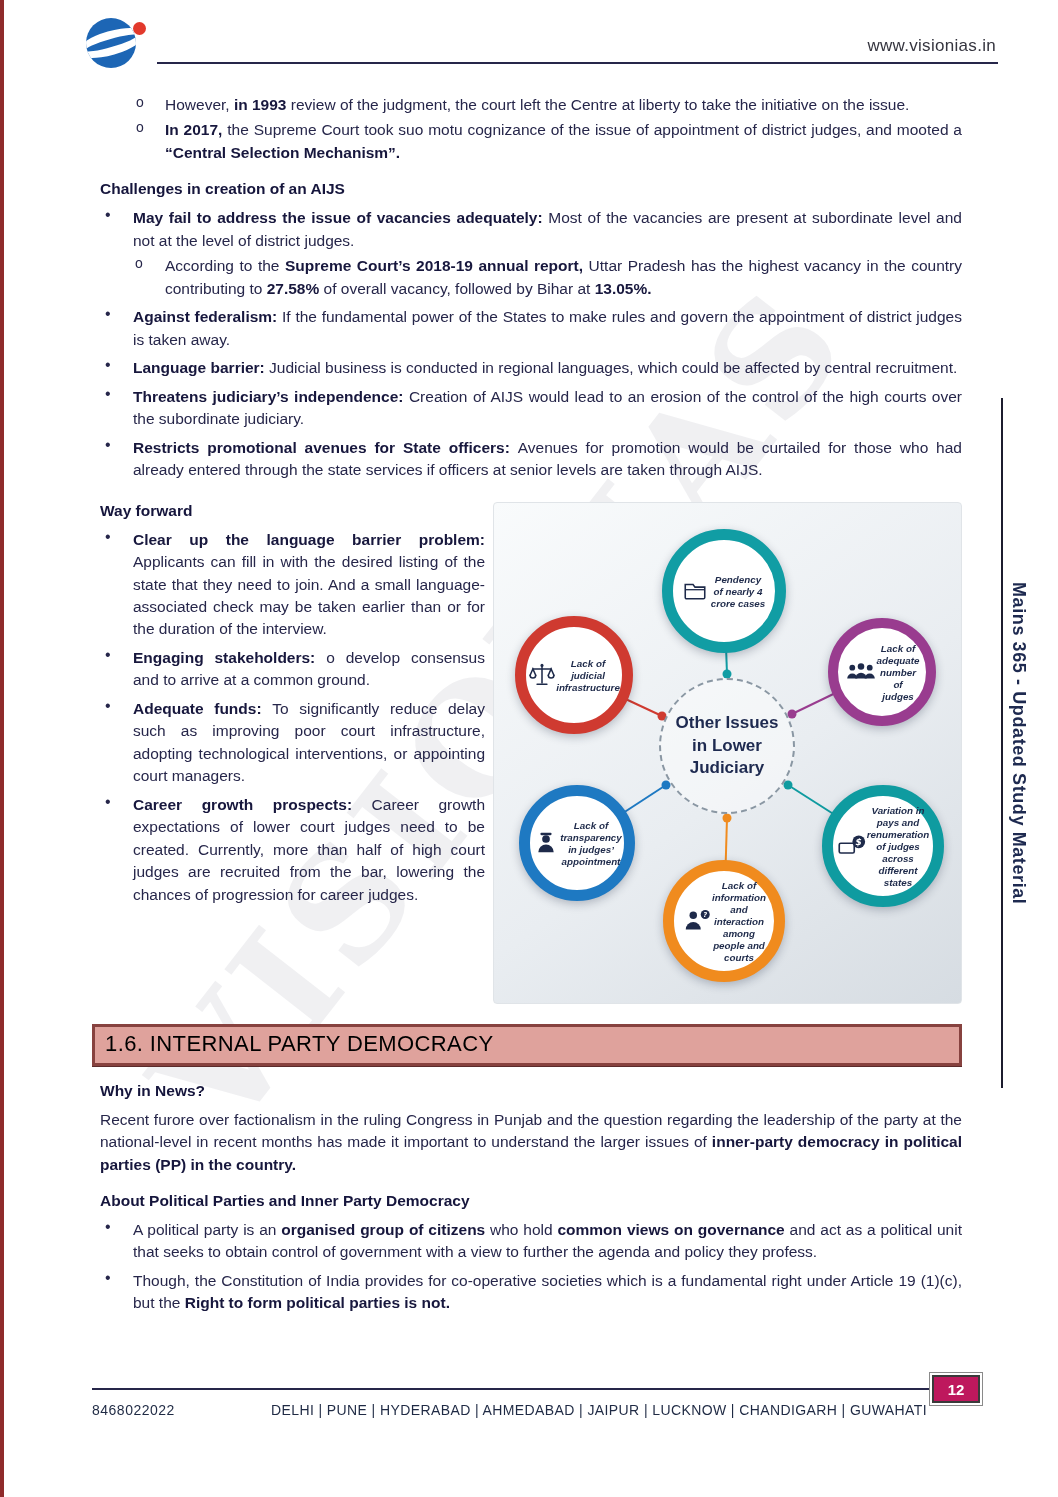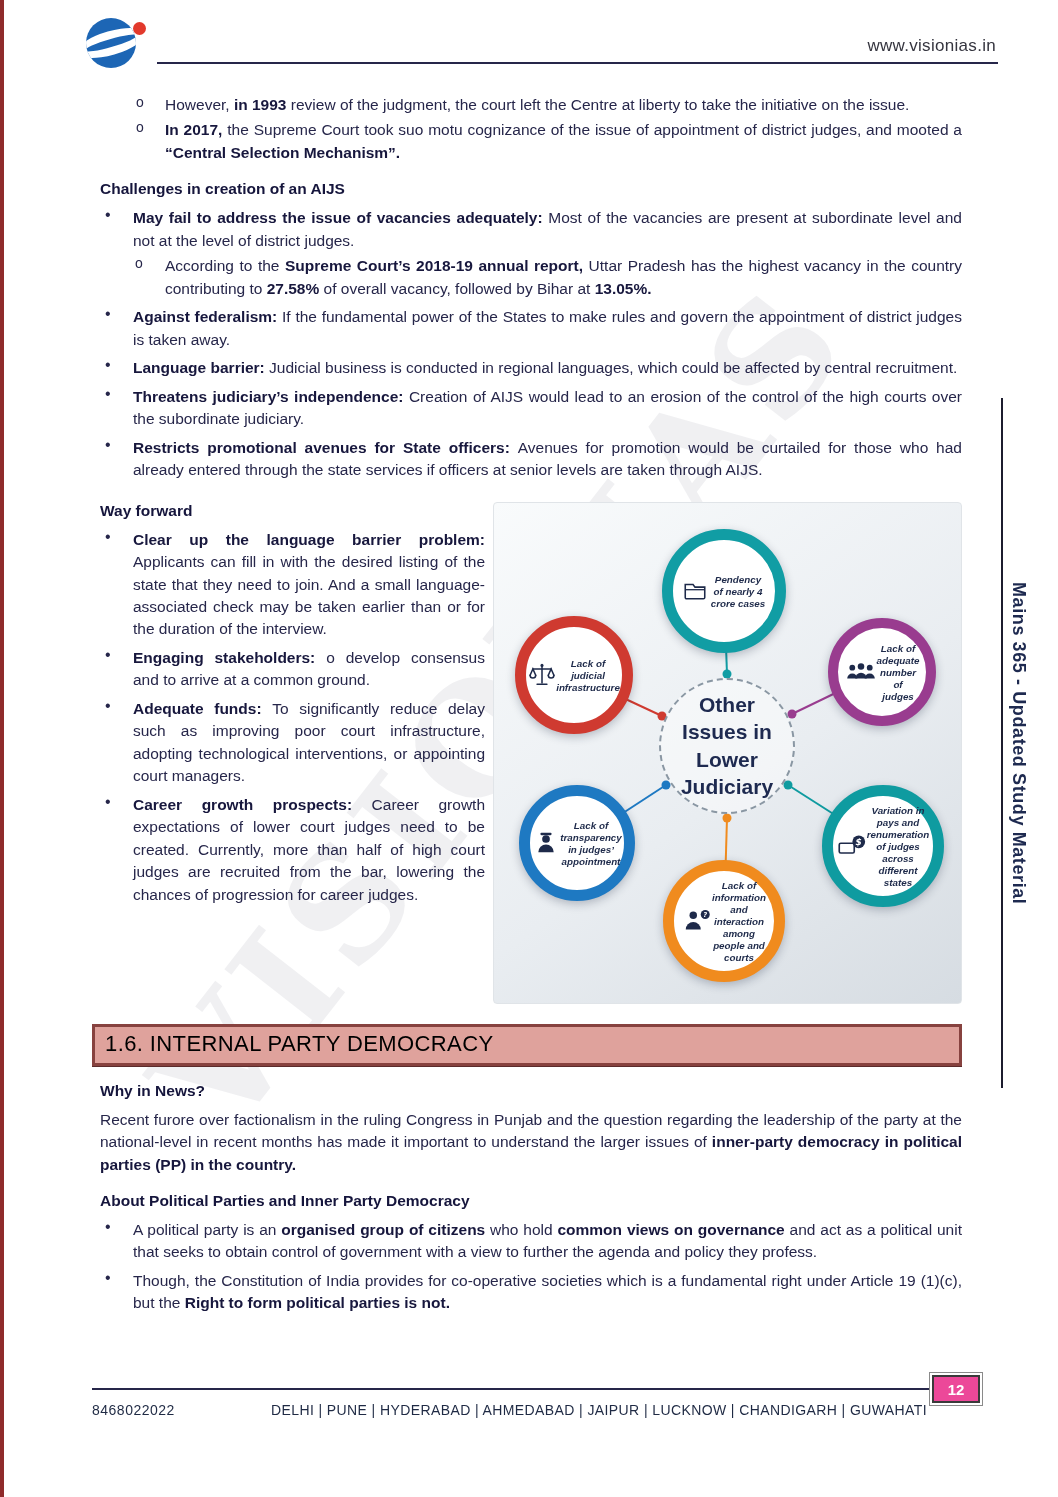--- a/index.html
+++ b/index.html
@@ -72,35 +72,35 @@
   .ring-orange { border:11px solid #f08b1e; }
   .n-top    { left:168px; top:26px;  width:124px; height:124px; }
   .n-red    { left:21px;  top:113px; width:118px; height:118px; }
   .n-purple { left:334px; top:115px; width:108px; height:108px; }
   .n-blue   { left:25px;  top:282px; width:116px; height:116px; }
   .n-teal2  { left:328px; top:282px; width:122px; height:122px; }
   .n-orange { left:169px; top:357px; width:122px; height:122px; }
   .center-node { position:absolute; left:165px; top:175px; width:136px; height:136px;
     border-radius:50%; border:2px dashed #8a97a3; background:rgba(255,255,255,0.45);
     display:flex; align-items:center; justify-content:center; text-align:center;
-    font-weight:bold; color:#1e2a50; font-size:21px; line-height:1.3; padding:14px; }
+    font-weight:bold; color:#1e2a50; font-size:17px; line-height:1.3; padding:14px; }
 
   
   .section-bar { margin:20px 0 0 -8px; width:870px; background:#dfa29c;
     border:3px solid #87423f; box-shadow:0 1px 0 #5c2b2b; padding:4px 10px 6px; }
   .section-bar .title { font-size:22px; font-weight:normal; color:#000000; letter-spacing:0.4px; }
 
   
   .footer { position:absolute; left:92px; width:874px; top:1388px; z-index:2;
     border-top:2px solid #26264a; padding-top:12px; }
   .footer-content { display:flex; align-items:flex-start; font-size:14px; color:#1f2a44; }
   .phone { flex:none; width:170px; letter-spacing:0.5px; }
   .cities { flex:1; text-align:center; letter-spacing:0.4px; padding-right:30px; }
   .page-num { position:absolute; right:-14px; top:-15px; width:48px; height:28px;
-    background:#ec4899; color:#ffffff; font-weight:bold; font-size:15px;
+    background:#be185d; color:#ffffff; font-weight:bold; font-size:15px;
     display:flex; align-items:center; justify-content:center;
     border:2px solid #3a3a3a; box-shadow:0 0 0 2px #ffffff, 0 0 0 3px #8a8a8a; }
 </style>
 </head>
 <body>
 
 <div class="page">
   <div class="left-strip"></div>
   <div class="watermark">VISIONIAS</div>
 

